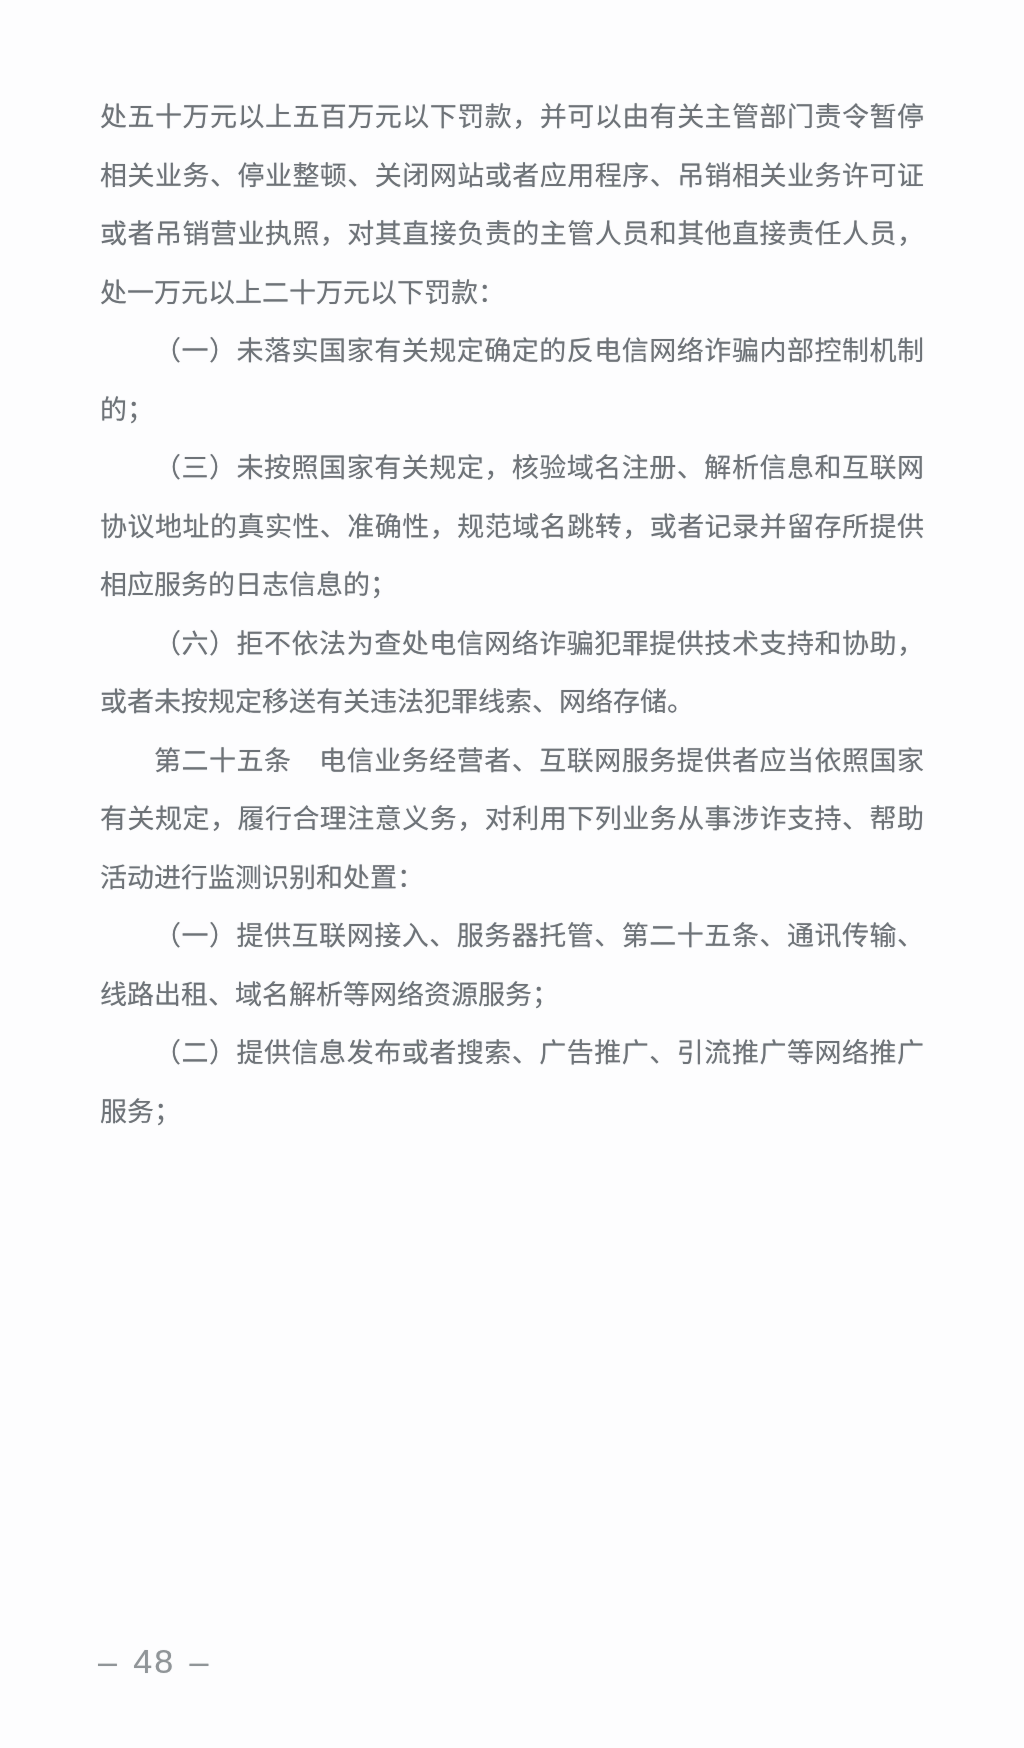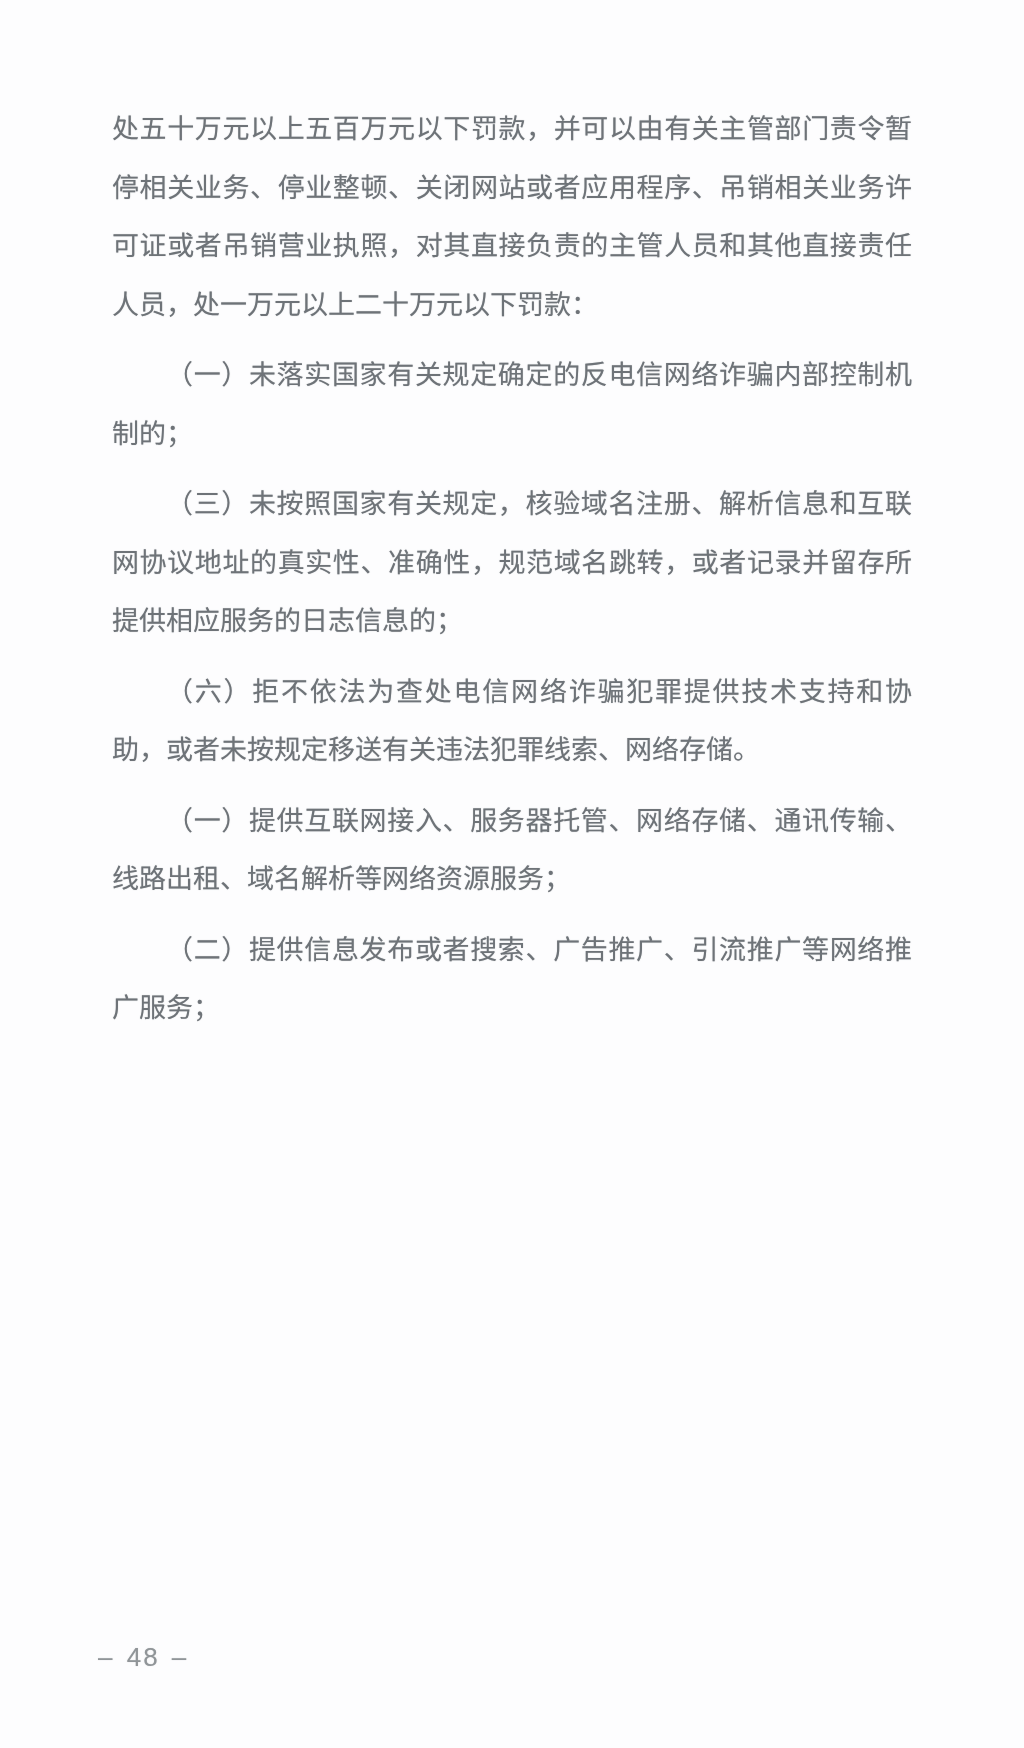--- a/index.html
+++ b/index.html
@@ -24,47 +24,48 @@
     left: 100px;
     width: 824px;
     top: 88px;
     color: #6e7378;
     font-size: 27px;
     line-height: 58.5px;
     text-align: justify;
     text-shadow: 0 0 1px rgba(130,134,138,0.55); 
   }
   .content p {
-    margin: 12px;
+    margin: 0;
     padding: 0;
     text-align: justify;
   }
   .content p.indent {
     text-indent: 2em;
   }
   .footer {
     position: absolute;
     left: 98px;
     top: 1642px;
     color: #909598;
-    font-size: 26px;
+    font-size: 34px;
     letter-spacing: 2px;
     word-spacing: 3px;
     text-shadow: 0 0 1px rgba(150,154,158,0.5);
   }
 </style>
 </head>
 <body>
 
 <div class="page">
 
   <div class="content">
     <p>处五十万元以上五百万元以下罚款，并可以由有关主管部门责令暂停相关业务、停业整顿、关闭网站或者应用程序、吊销相关业务许可证或者吊销营业执照，对其直接负责的主管人员和其他直接责任人员，处一万元以上二十万元以下罚款：</p>
     <p class="indent">（一）未落实国家有关规定确定的反电信网络诈骗内部控制机制的；</p>
     <p class="indent">（三）未按照国家有关规定，核验域名注册、解析信息和互联网协议地址的真实性、准确性，规范域名跳转，或者记录并留存所提供相应服务的日志信息的；</p>
     <p class="indent">（六）拒不依法为查处电信网络诈骗犯罪提供技术支持和协助，或者未按规定移送有关违法犯罪线索、网络存储。</p>
-    <p class="indent">（一）提供互联网接入、服务器托管、网络存储、通讯传输、线路出租、域名解析等网络资源服务；</p>
+    <p class="indent">第二十五条　电信业务经营者、互联网服务提供者应当依照国家有关规定，履行合理注意义务，对利用下列业务从事涉诈支持、帮助活动进行监测识别和处置：</p>
+    <p class="indent">（一）提供互联网接入、服务器托管、第二十五条、通讯传输、线路出租、域名解析等网络资源服务；</p>
     <p class="indent">（二）提供信息发布或者搜索、广告推广、引流推广等网络推广服务；</p>
   </div>
 
   <div class="footer">– 48 –</div>
 
 </div>
 
 </body></html>

